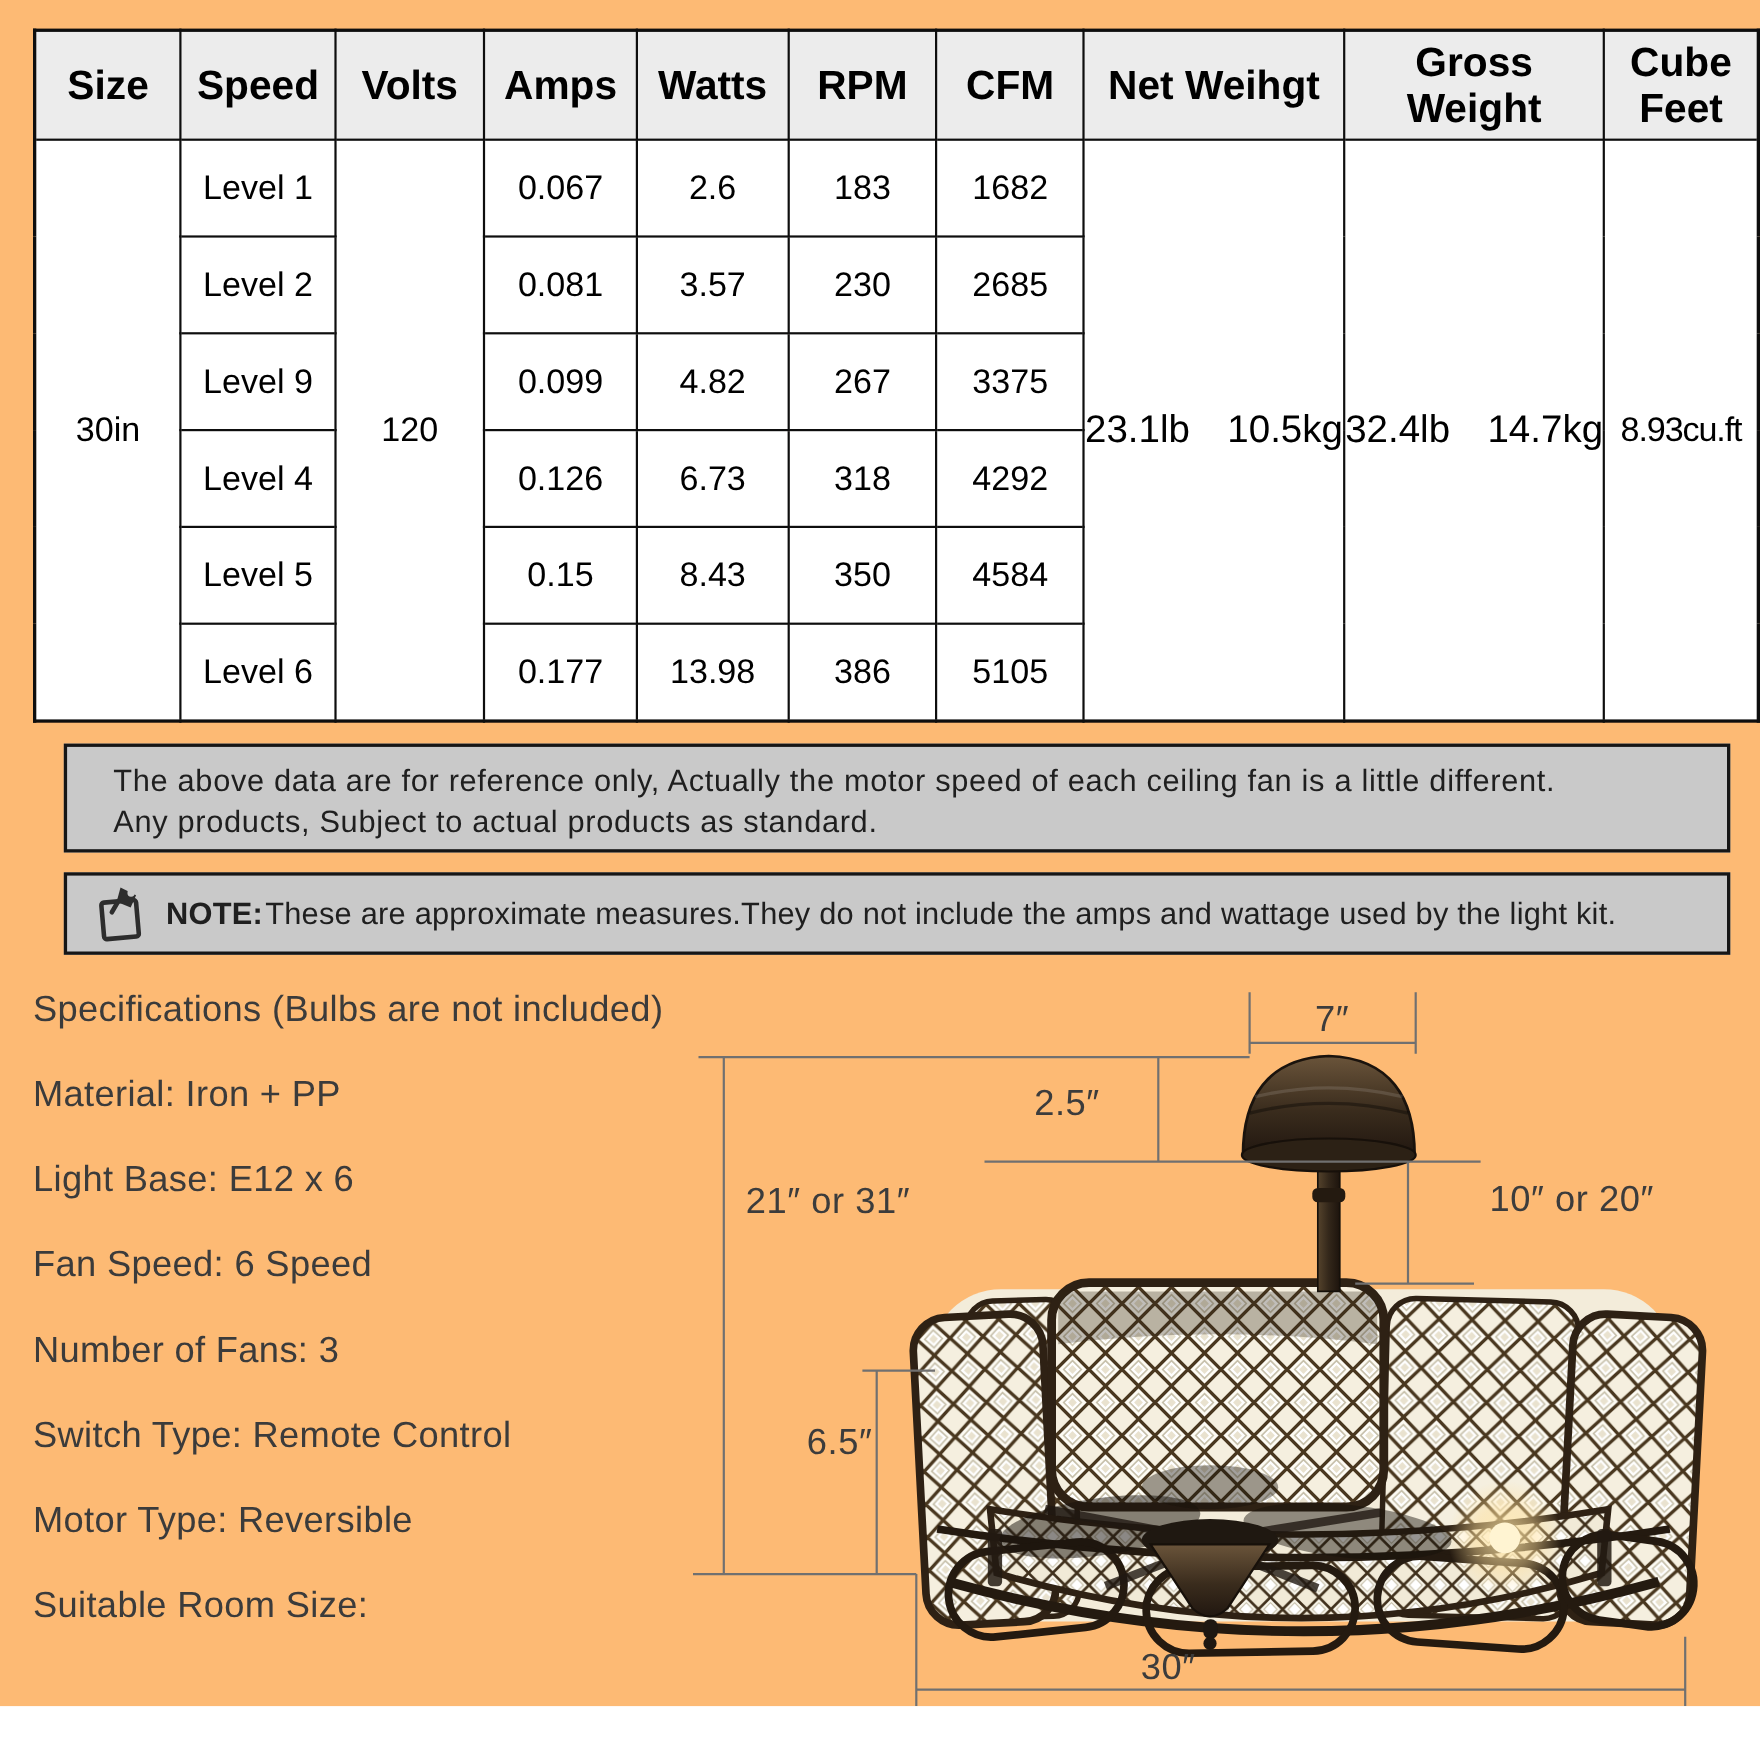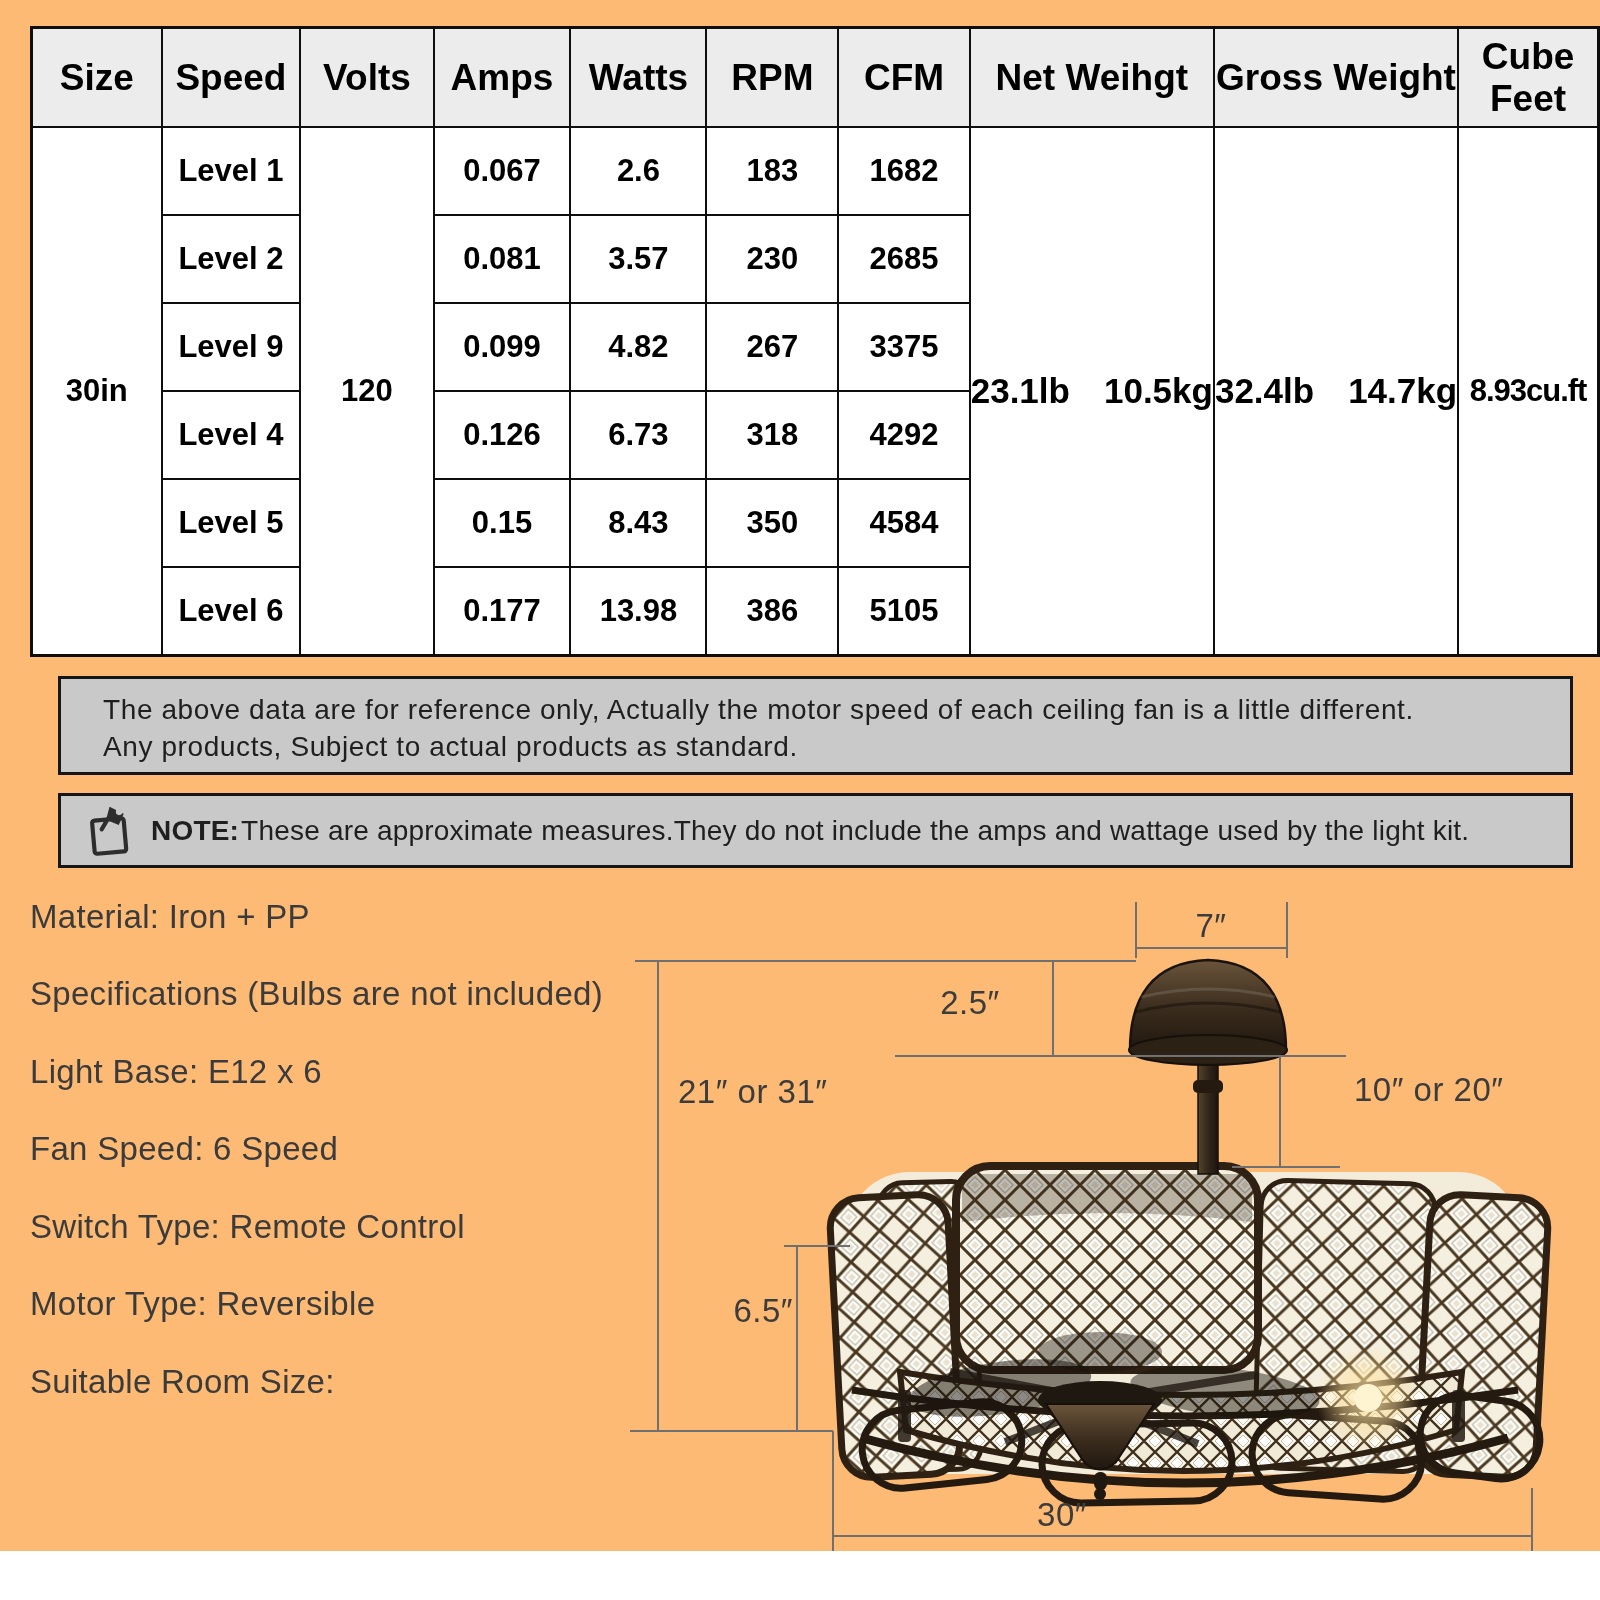--- a/index.html
+++ b/index.html
@@ -2,21 +2,21 @@
 <html><head>
 <meta charset="utf-8">
 <style>
   html,body{margin:0;padding:0;}
   body{width:1600px;height:1600px;background:#ffffff;font-family:"Liberation Sans",sans-serif;}
   #canvas{position:relative;width:1600px;height:1551px;overflow:hidden;background:#fdba74;}
 
   
   #spec-table{position:absolute;left:30px;top:26px;border-collapse:collapse;table-layout:fixed;border:3px solid #0e0e0e;}
   #spec-table col{width:147px;}
-  #spec-table th,#spec-table td{border:2px solid #0e0e0e;text-align:center;vertical-align:middle;padding:0;color:#000;font-weight:bold;}
+  #spec-table th,#spec-table td{border:2px solid #0e0e0e;text-align:center;vertical-align:middle;padding:0;color:#000;}
   #spec-table th{background:#ececec;font-size:37px;font-weight:bold;height:97px;line-height:1.12;}
   #spec-table tbody tr{height:88px;}
   #spec-table tbody td{font-size:31px;background:#ffffff;}
   td.big{font-size:33px;}
   .wt{display:flex;flex-direction:row;gap:34px;font-size:35px;align-items:center;}
   td.cube{font-size:32px;letter-spacing:-1px;}
 
   
   .graybox{position:absolute;left:30px;width:1515px;background:#c9c9c9;border:3px solid #161616;box-sizing:border-box;color:#1f1f1f;margin-left:28px;}
   #disclaimer-box{top:676px;height:99px;padding:12px 10px 0 42px;font-size:28px;line-height:37px;letter-spacing:.6px;white-space:nowrap;}
@@ -136,24 +136,25 @@
       <rect x="10" y="18" width="38" height="40" rx="3" transform="rotate(-5 29 38)" fill="none" stroke="#2d2d2d" stroke-width="5"></rect>
       <path d="M28 4 L46 10 L42 24 L26 20 Z" fill="#2d2d2d" transform="rotate(8 36 14)"></path>
       <path d="M27 18 L20 30" stroke="#2d2d2d" stroke-width="5" stroke-linecap="round"></path>
       <circle cx="41" cy="9" r="4" fill="#c9c9c9"></circle>
     </svg>
     <b>NOTE:</b>
     <span>These are approximate measures.They do not include the amps and wattage used by the light kit.</span>
   </div>
 
   <div id="specs">
+    <div class="sline">Specifications (Bulbs are not included)</div>
     <div class="sline">Material: Iron + PP</div>
-    <div class="sline">Specifications (Bulbs are not included)</div>
     <div class="sline">Light Base: E12 x 6</div>
     <div class="sline">Fan Speed: 6 Speed</div>
+    <div class="sline">Number of Fans: 3</div>
     <div class="sline">Switch Type: Remote Control</div>
     <div class="sline">Motor Type: Reversible</div>
     <div class="sline">Suitable Room Size:</div>
   </div>
 
   <svg id="diagram" width="1040" height="722" viewBox="560 878 1040 722">
     <defs>
       <linearGradient id="bronzeV" x1="0" y1="0" x2="0" y2="1">
         <stop offset="0" stop-color="#6a543a"></stop>
           <stop offset="0.55" stop-color="#3a2c1d"></stop>

